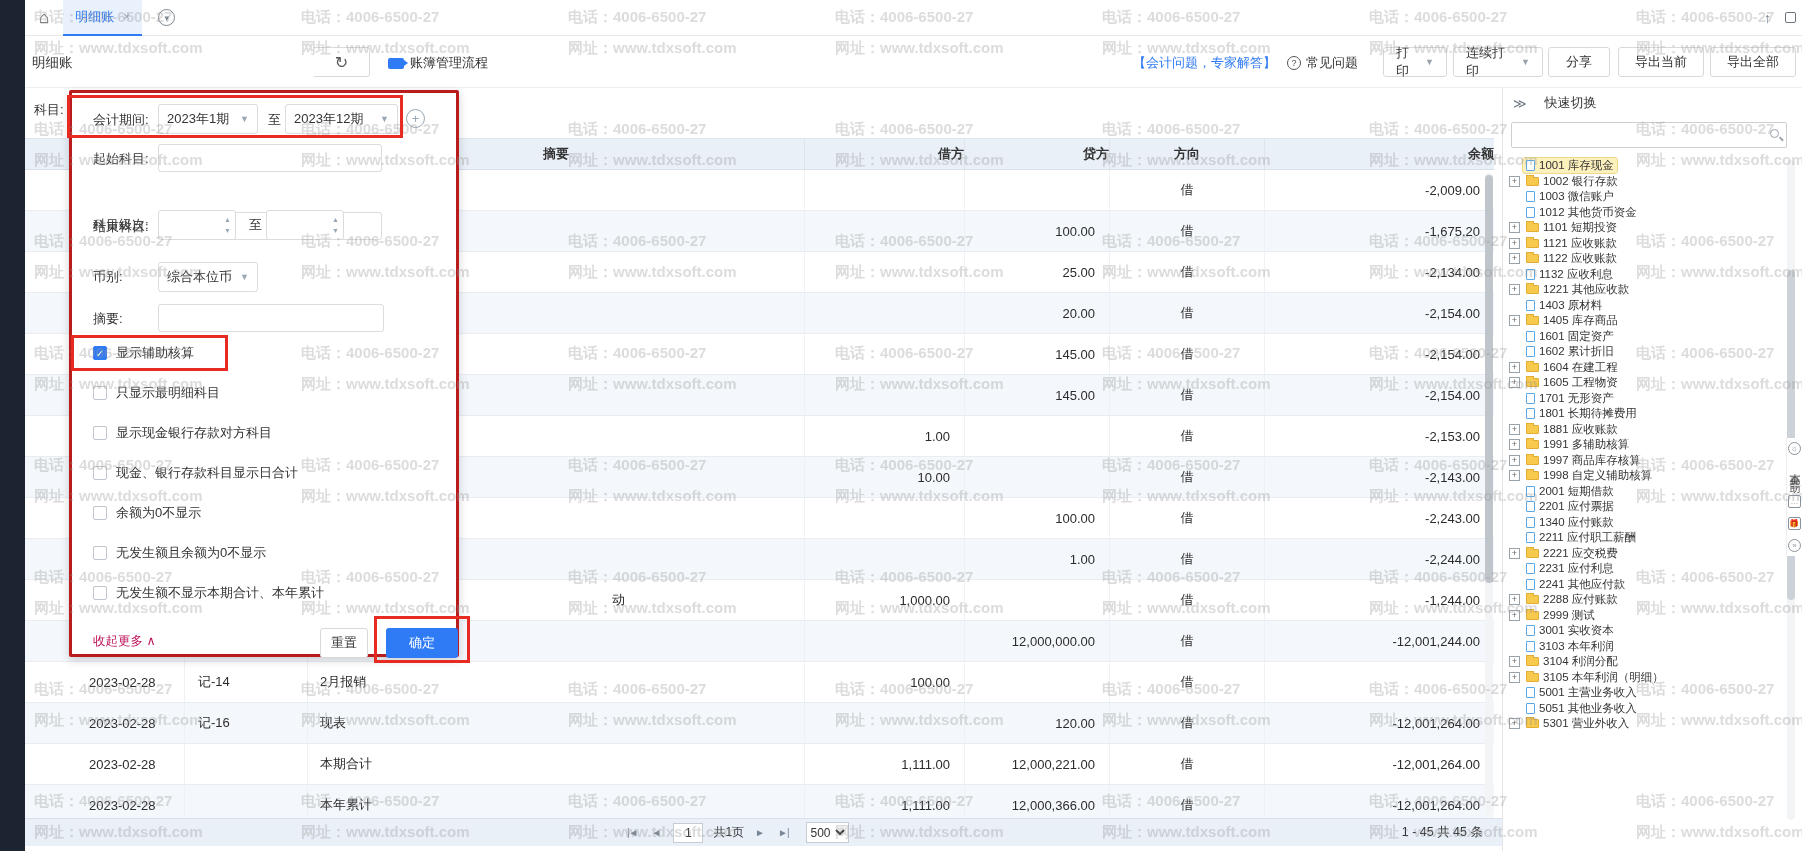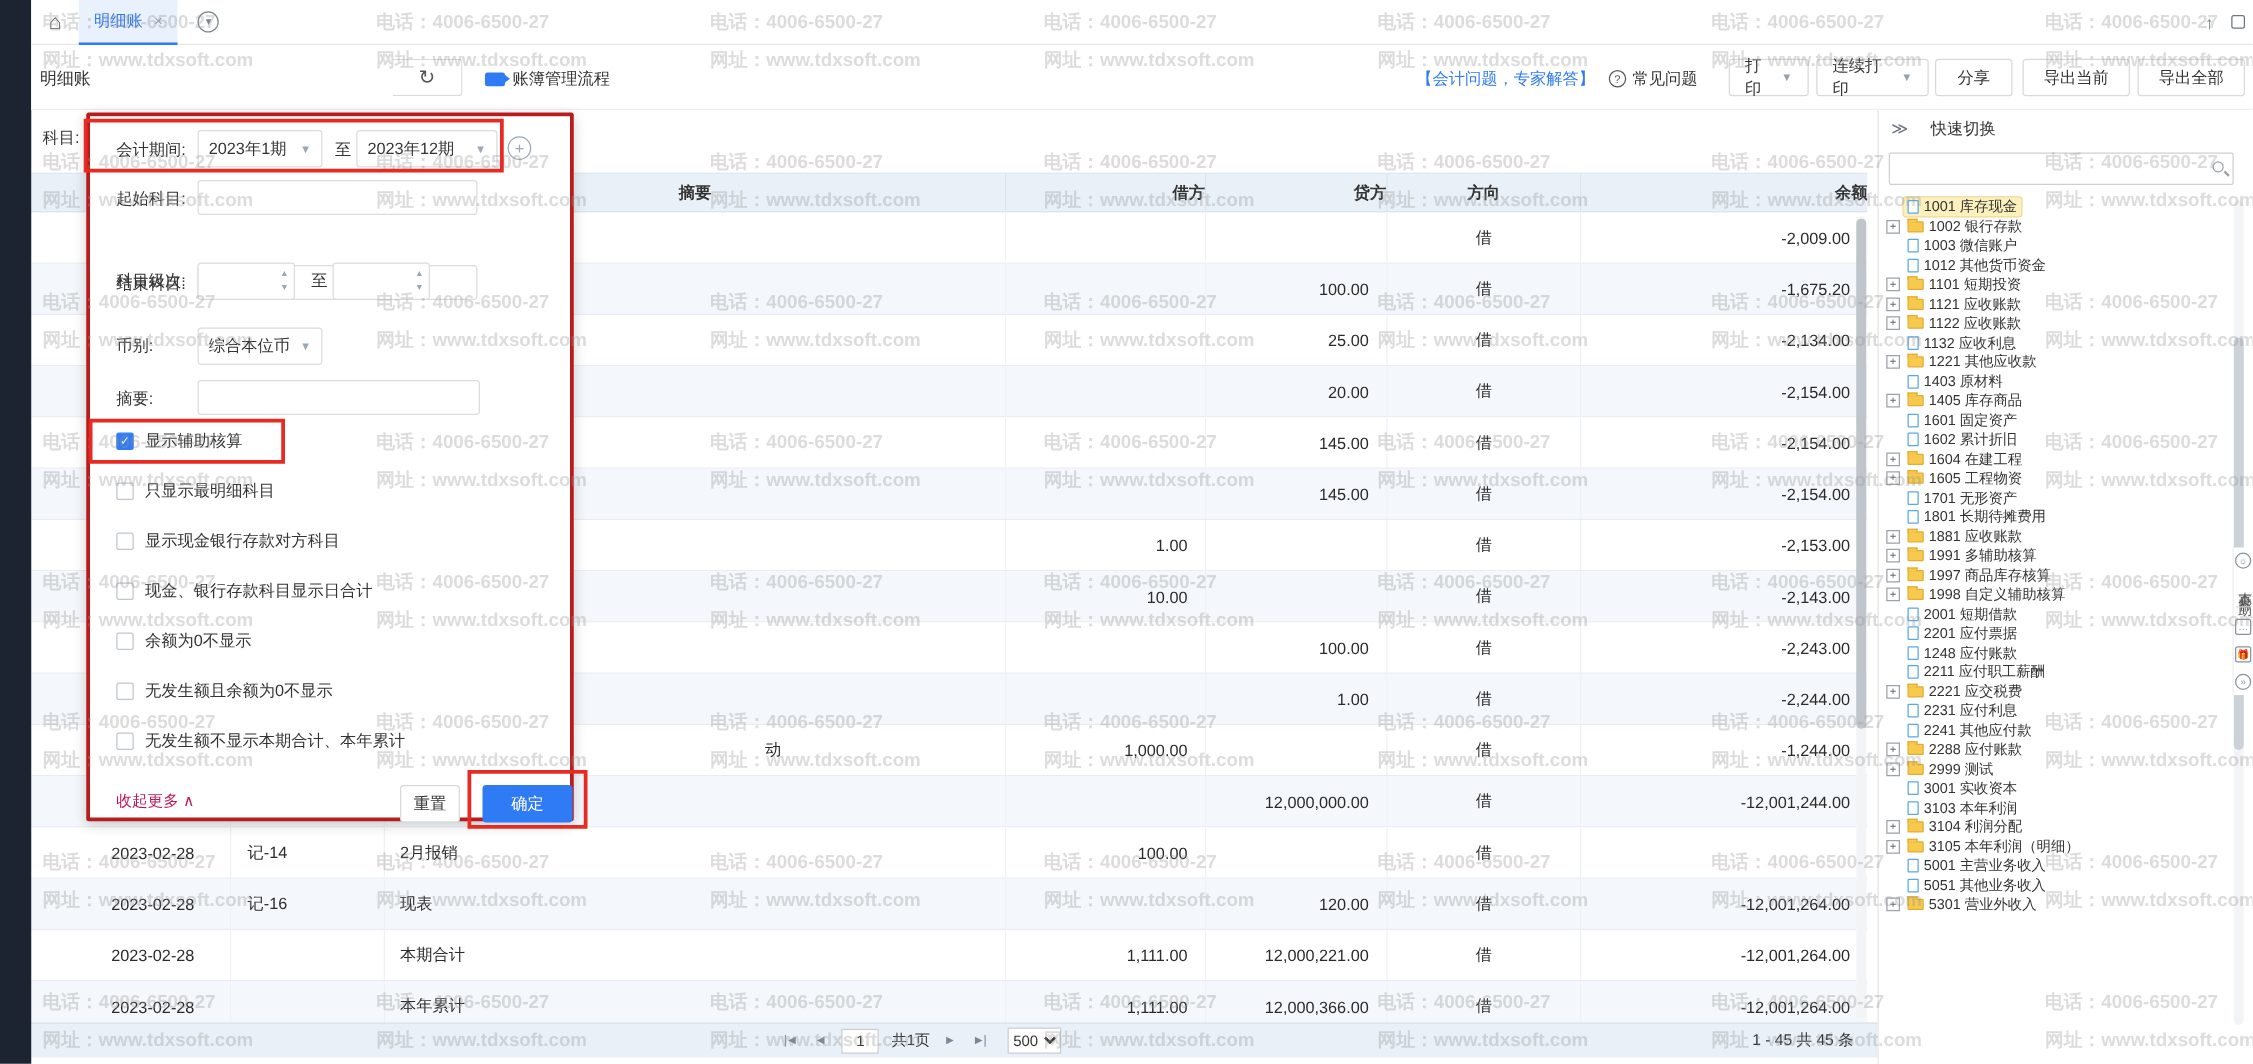--- a/index.html
+++ b/index.html
@@ -618,21 +618,21 @@
     <span class="expander hide">+</span>
     <span class="ti-inner">
       <span class="ficon file"></span>
       <span class="t">2201 应付票据</span>
     </span>
   </div>
       <div class="tree-item">
     <span class="expander hide">+</span>
     <span class="ti-inner">
       <span class="ficon file"></span>
-      <span class="t">1248 应付账款</span>
+      <span class="t">1340 应付账款</span>
     </span>
   </div>
       <div class="tree-item">
     <span class="expander hide">+</span>
     <span class="ti-inner">
       <span class="ficon file"></span>
       <span class="t">2211 应付职工薪酬</span>
     </span>
   </div>
       <div class="tree-item">

